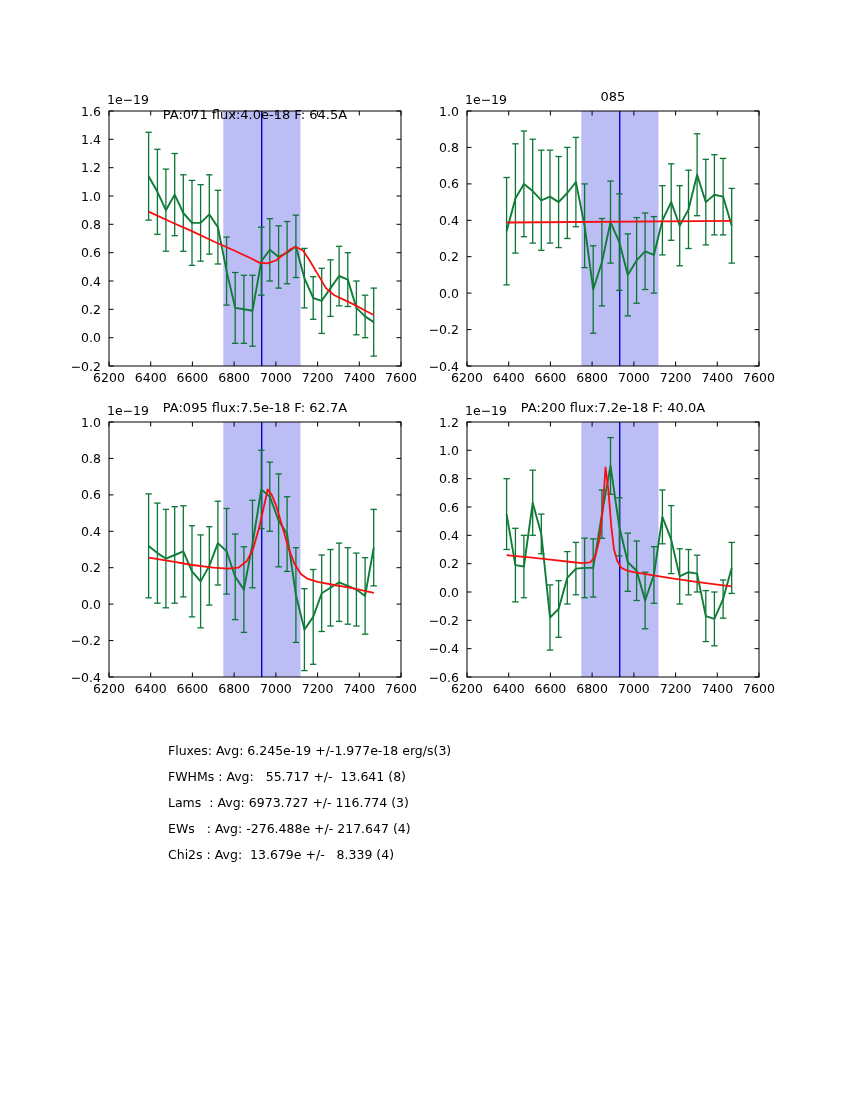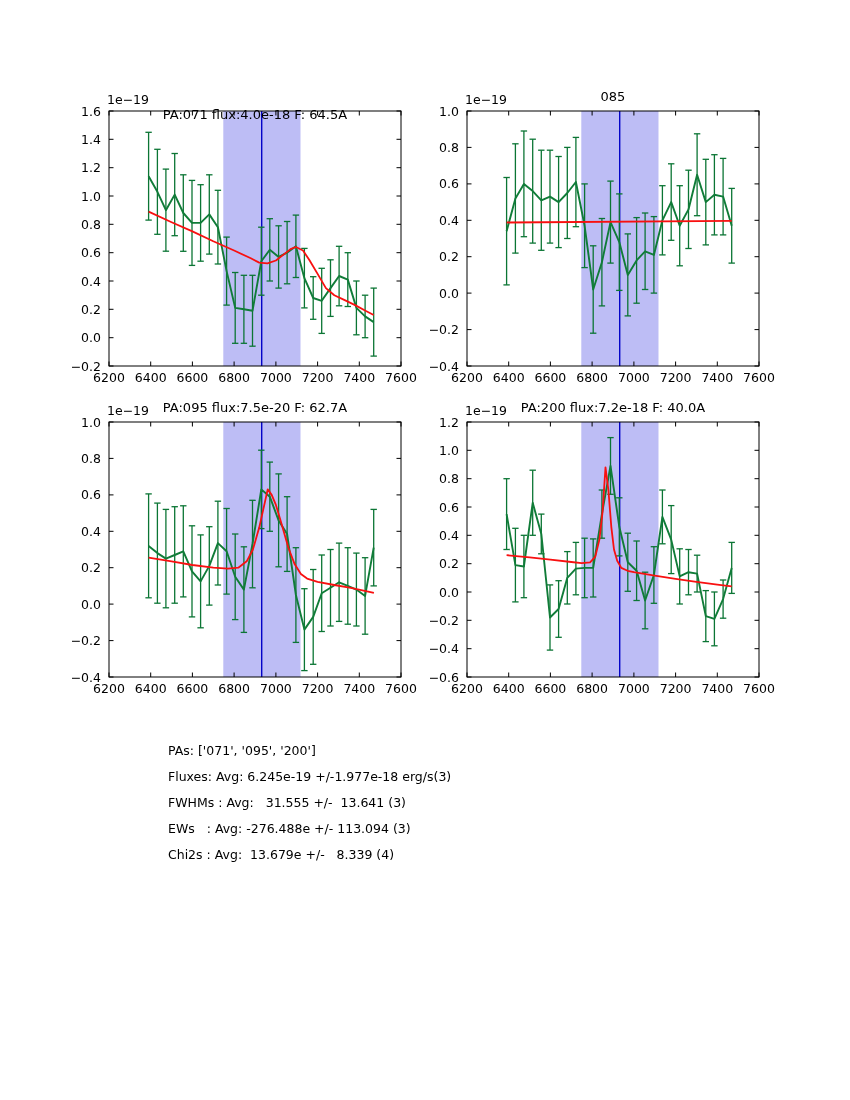--- a/index.html
+++ b/index.html
@@ -586,27 +586,27 @@
       <text x="62" y="52">1e−19</text>
     </svg>
 
   <div class="subplot-title t0">
     <span>PA:071 flux:4.0e-18 F: 64.5A</span>
   </div>
   <div class="subplot-title t1">
     <span>085</span>
   </div>
   <div class="subplot-title t2">
-    <span>PA:095 flux:7.5e-20 F: 62.7A</span>
+    <span>PA:095 flux:7.5e-18 F: 62.7A</span>
   </div>
   <div class="subplot-title t3">
     <span>PA:200 flux:7.2e-18 F: 40.0A</span>
   </div>
 
   <div class="summary">
-    <div class="line">PAs: ['071', '095', '200']</div>
     <div class="line">Fluxes: Avg: 6.245e-19 +/-1.977e-18 erg/s(3)</div>
-    <div class="line">FWHMs : Avg:   31.555 +/-  13.641 (3)</div>
-    <div class="line">EWs   : Avg: -276.488e +/- 113.094 (3)</div>
+    <div class="line">FWHMs : Avg:   55.717 +/-  13.641 (8)</div>
+    <div class="line">Lams  : Avg: 6973.727 +/- 116.774 (3)</div>
+    <div class="line">EWs   : Avg: -276.488e +/- 217.647 (4)</div>
     <div class="line">Chi2s : Avg:  13.679e +/-   8.339 (4)</div>
   </div>
 
 </div>
 
 </body></html>

